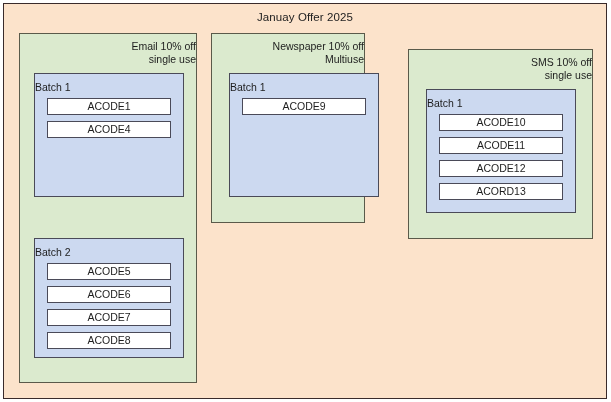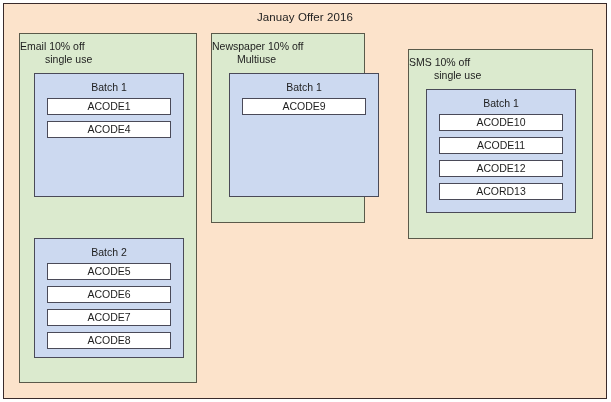--- a/index.html
+++ b/index.html
@@ -51,40 +51,39 @@
     background: #dbeace;
     border: 1.5px solid #5a5a4a;
   }
   .channel-email     { left: 15px;  top: 29px; width: 178px; height: 350px; }
   .channel-newspaper { left: 207px; top: 29px; width: 154px; height: 190px; }
   .channel-sms       { left: 404px; top: 45px; width: 185px; height: 190px; }
 
   .channel-title {
     margin: 0;
     padding-top: 6px;
-    text-align: left;
+    text-align: right;
     font-size: 10.5px;
     line-height: 12.5px;
     color: #1d1d1d;
     font-weight: normal;
   }
   .channel-title .line2 { display: block; padding-left: 25px; }
 
   
   .batch {
     position: absolute;
     box-sizing: border-box;
     background: #ccd9f0;
     border: 1.5px solid #4a4a58;
   }
   .batch-title {
     margin: 0;
     padding-top: 7px;
     padding-bottom: 5px;
-    text-align: center;
     font-size: 10.5px;
     color: #1d1d1d;
     font-weight: normal;
   }
 
   .batch-email-1     { left: 14px; top: 39px; width: 150px; height: 124px; }
   .batch-email-2     { left: 14px; top: 204px; width: 150px; height: 120px; }
   .batch-newspaper-1 { left: 17px; top: 39px; width: 150px; height: 124px; }
   .batch-sms-1       { left: 17px; top: 39px; width: 150px; height: 124px; }
 
@@ -105,21 +104,21 @@
     color: #1d1d1d;
   }
 </style>
 </head>
 <body>
 
 <div id="diagram-root">
 
   <div class="offer-frame">
 
-    <div class="offer-title">Januay Offer 2016</div>
+    <div class="offer-title">Januay Offer 2025</div>
 
     <div class="channel channel-email">
       <div class="channel-title">
         <span>Email 10% off</span>
         <span class="line2">single use</span>
       </div>
 
       <div class="batch batch-email-1">
         <div class="batch-title">Batch 1</div>
         <ul class="code-list">

